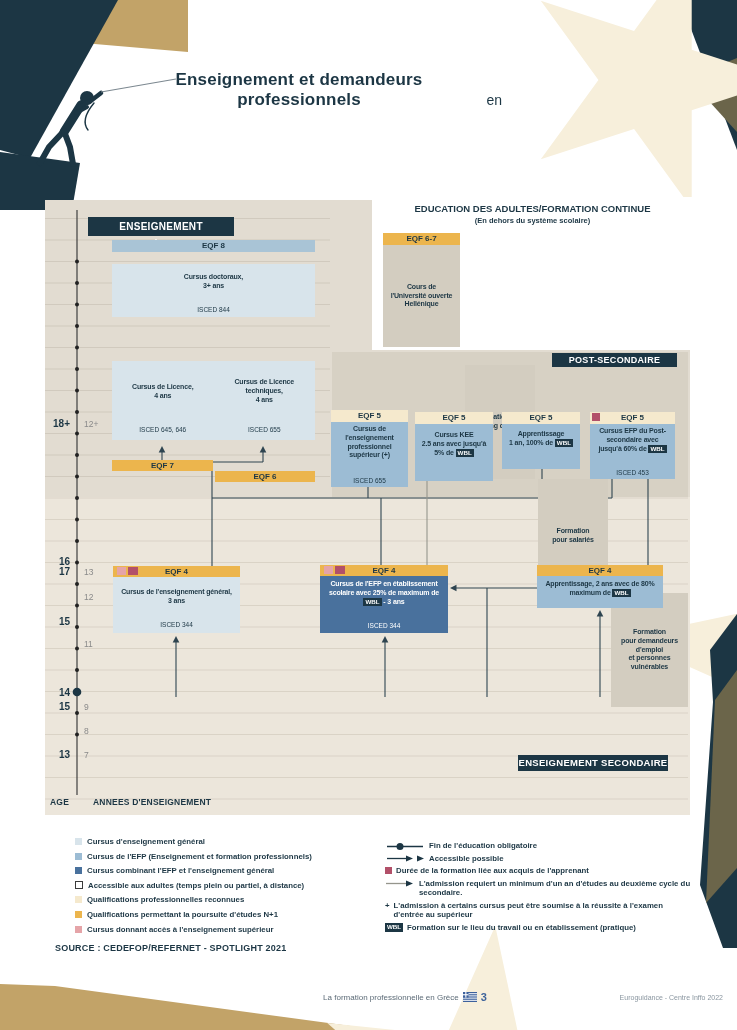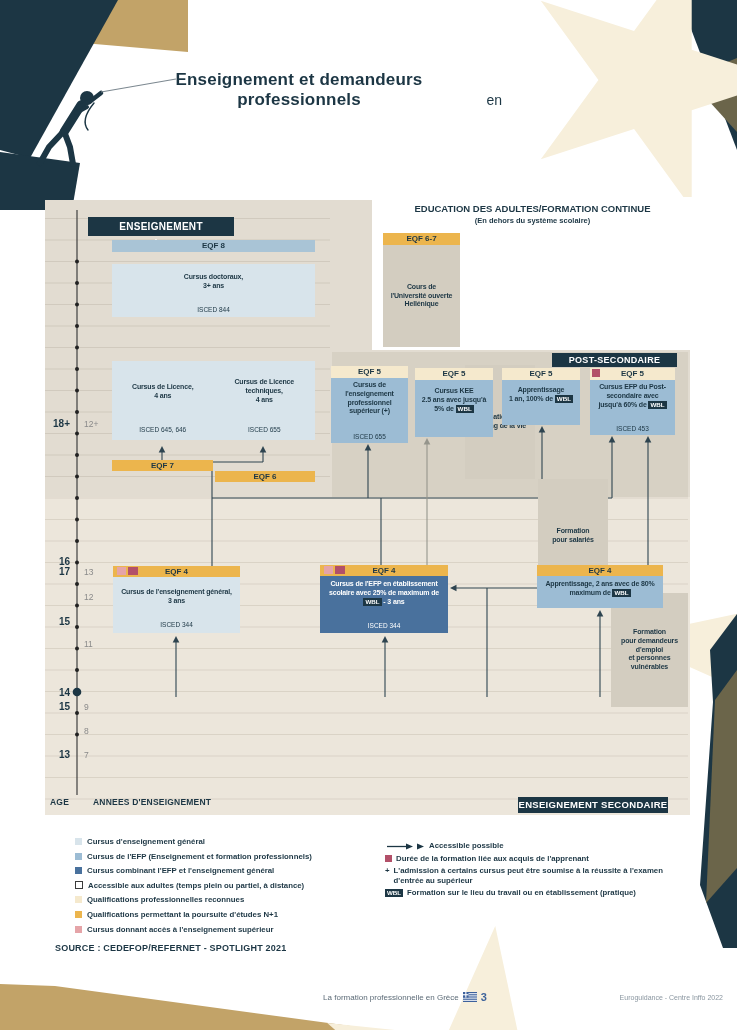--- a/index.html
+++ b/index.html
@@ -10,21 +10,21 @@
   
   #panel{left:45px;top:200px;width:645px;height:615px;background:var(--panel-beige,#ece6db);}
   #panel-top{left:45px;top:200px;width:645px;height:297px;background:var(--panel-beige-dark,#e2dcd1);}
   #postsec-panel{left:332px;top:352px;width:356px;height:145px;background:var(--panel-postsec,#d7d1c4);}
   #adult-panel{left:372px;top:197px;width:321px;height:153px;background:#ffffff;}
   
   .navy-badge{background:var(--navy,#1c3644);color:#fff;font-weight:bold;text-align:center;letter-spacing:.3px;}
   
   .hdr{position:relative;background:var(--orange,#ecb54d);color:var(--navy,#1c3644);
        font-weight:bold;font-size:8px;text-align:center;}
-  .hdr.cream{background:var(--cream,#f5e9cd);}
+  .hdr.cream{background:var(--cream,#f5e9cd);margin-top:44px;}
   .hdr.blue{background:var(--header-blue,#a9c4d6);}
   .marker{position:absolute;top:1px;height:8px;}
   .body{position:relative;text-align:center;font-weight:bold;color:var(--navy,#1c3644);
         font-size:7px;line-height:1.25;letter-spacing:-0.15px;}
   .lines{white-space:pre-line;display:inline-block;}
   .isced{position:absolute;bottom:2px;left:0;right:0;text-align:center;font-weight:normal;
          font-size:6.5px;letter-spacing:0;color:var(--navy,#1c3644);}
   .white, .white .isced{color:#fff;}
   .wbl{display:inline-block;background:var(--navy,#1c3644);color:#fff;font-size:6.2px;
        font-weight:bold;padding:0 2px;line-height:8.5px;letter-spacing:0;}
@@ -284,21 +284,21 @@
   </div>
 
   <div class="abs" style="left:537px;top:565px;width:126px;height:43px;z-index:3">
     <div class="hdr" style="height:11px;line-height:11px">EQF 4</div>
     <div class="body" style="height:32px;background:var(--mid-blue,#9cbcd4)">
       <span class="lines" style="margin-top:4px"><span>Apprentissage, 2 ans avec de 80%
 maximum de </span><span class="wbl">WBL</span></span>
     </div>
   </div>
 
-  <div class="abs navy-badge" style="left:518px;top:797px;width:150px;height:16px;line-height:16px;font-size:9.5px;z-index:3">ENSEIGNEMENT SECONDAIRE</div>
+  <div class="abs navy-badge" style="left:518px;top:755px;width:150px;height:16px;line-height:16px;font-size:9.5px;z-index:3">ENSEIGNEMENT SECONDAIRE</div>
 
   <div class="abs age-num" style="top:418px;z-index:3">18+</div>
   <div class="abs year-num" style="top:419px;z-index:3">12+</div>
   <div class="abs age-num" style="top:566px;z-index:3">17</div>
   <div class="abs year-num" style="top:567px;z-index:3">13</div>
   <div class="abs age-num" style="top:556px;z-index:3">16</div>
   <div class="abs year-num" style="top:592px;z-index:3">12</div>
   <div class="abs age-num" style="top:616px;z-index:3">15</div>
   <div class="abs year-num" style="top:639px;z-index:3">11</div>
   <div class="abs age-num" style="top:701px;z-index:3">15</div>
@@ -337,29 +337,43 @@
     </div>
     <div class="ll-row">
       <span class="sq" style="background-color: rgb(229, 164, 168);"></span>
       <span>Cursus donnant accès à l'enseignement supérieur</span>
     </div>
   </div>
 
   <div class="abs" style="left:385px;top:841px;width:328px;z-index:3">
     <div class="lr-row">
       <svg class="lr-icon" width="40" height="9" viewBox="0 0 40 9">
+        <line x1="2" y1="4.5" x2="38" y2="4.5" stroke="#1c3644" stroke-width="1.5"></line>
+        <circle cx="15" cy="4.5" r="3.5" fill="#1c3644"></circle>
+      </svg>
+      <span>Fin de l'éducation obligatoire</span>
+    </div>
+    <div class="lr-row">
+      <svg class="lr-icon" width="40" height="9" viewBox="0 0 40 9">
         <line x1="2" y1="4.5" x2="21" y2="4.5" stroke="#1c3644" stroke-width="1.3"></line>
         <polygon points="21,1.5 28,4.5 21,7.5" fill="#1c3644"></polygon>
         <polygon points="32,1.5 39,4.5 32,7.5" fill="#1c3644"></polygon>
       </svg>
       <span>Accessible possible</span>
     </div>
     <div class="lr-row">
       <span class="sq" style="margin-top: 1px; background-color: rgb(178, 80, 105);"></span>
       <span>Durée de la formation liée aux acquis de l'apprenant</span>
+    </div>
+    <div class="lr-row">
+      <svg class="lr-icon" width="30" height="9" viewBox="0 0 30 9">
+        <line x1="1" y1="4.5" x2="21" y2="4.5" stroke="#95958c" stroke-width="1.3"></line>
+        <polygon points="21,1.5 28,4.5 21,7.5" fill="#1c3644"></polygon>
+      </svg>
+      <span style="max-width:280px">L'admission requiert un minimum d'un an d'études au deuxième cycle du secondaire.</span>
     </div>
     <div class="lr-row">
       <span class="plus-mark">+</span>
       <span style="max-width:300px">L'admission à certains cursus peut être soumise à la réussite à l'examen d'entrée au supérieur</span>
     </div>
     <div class="lr-row">
       <span class="wbl" style="margin-top:0.5px">WBL</span>
       <span>Formation sur le lieu du travail ou en établissement (pratique)</span>
     </div>
   </div>

